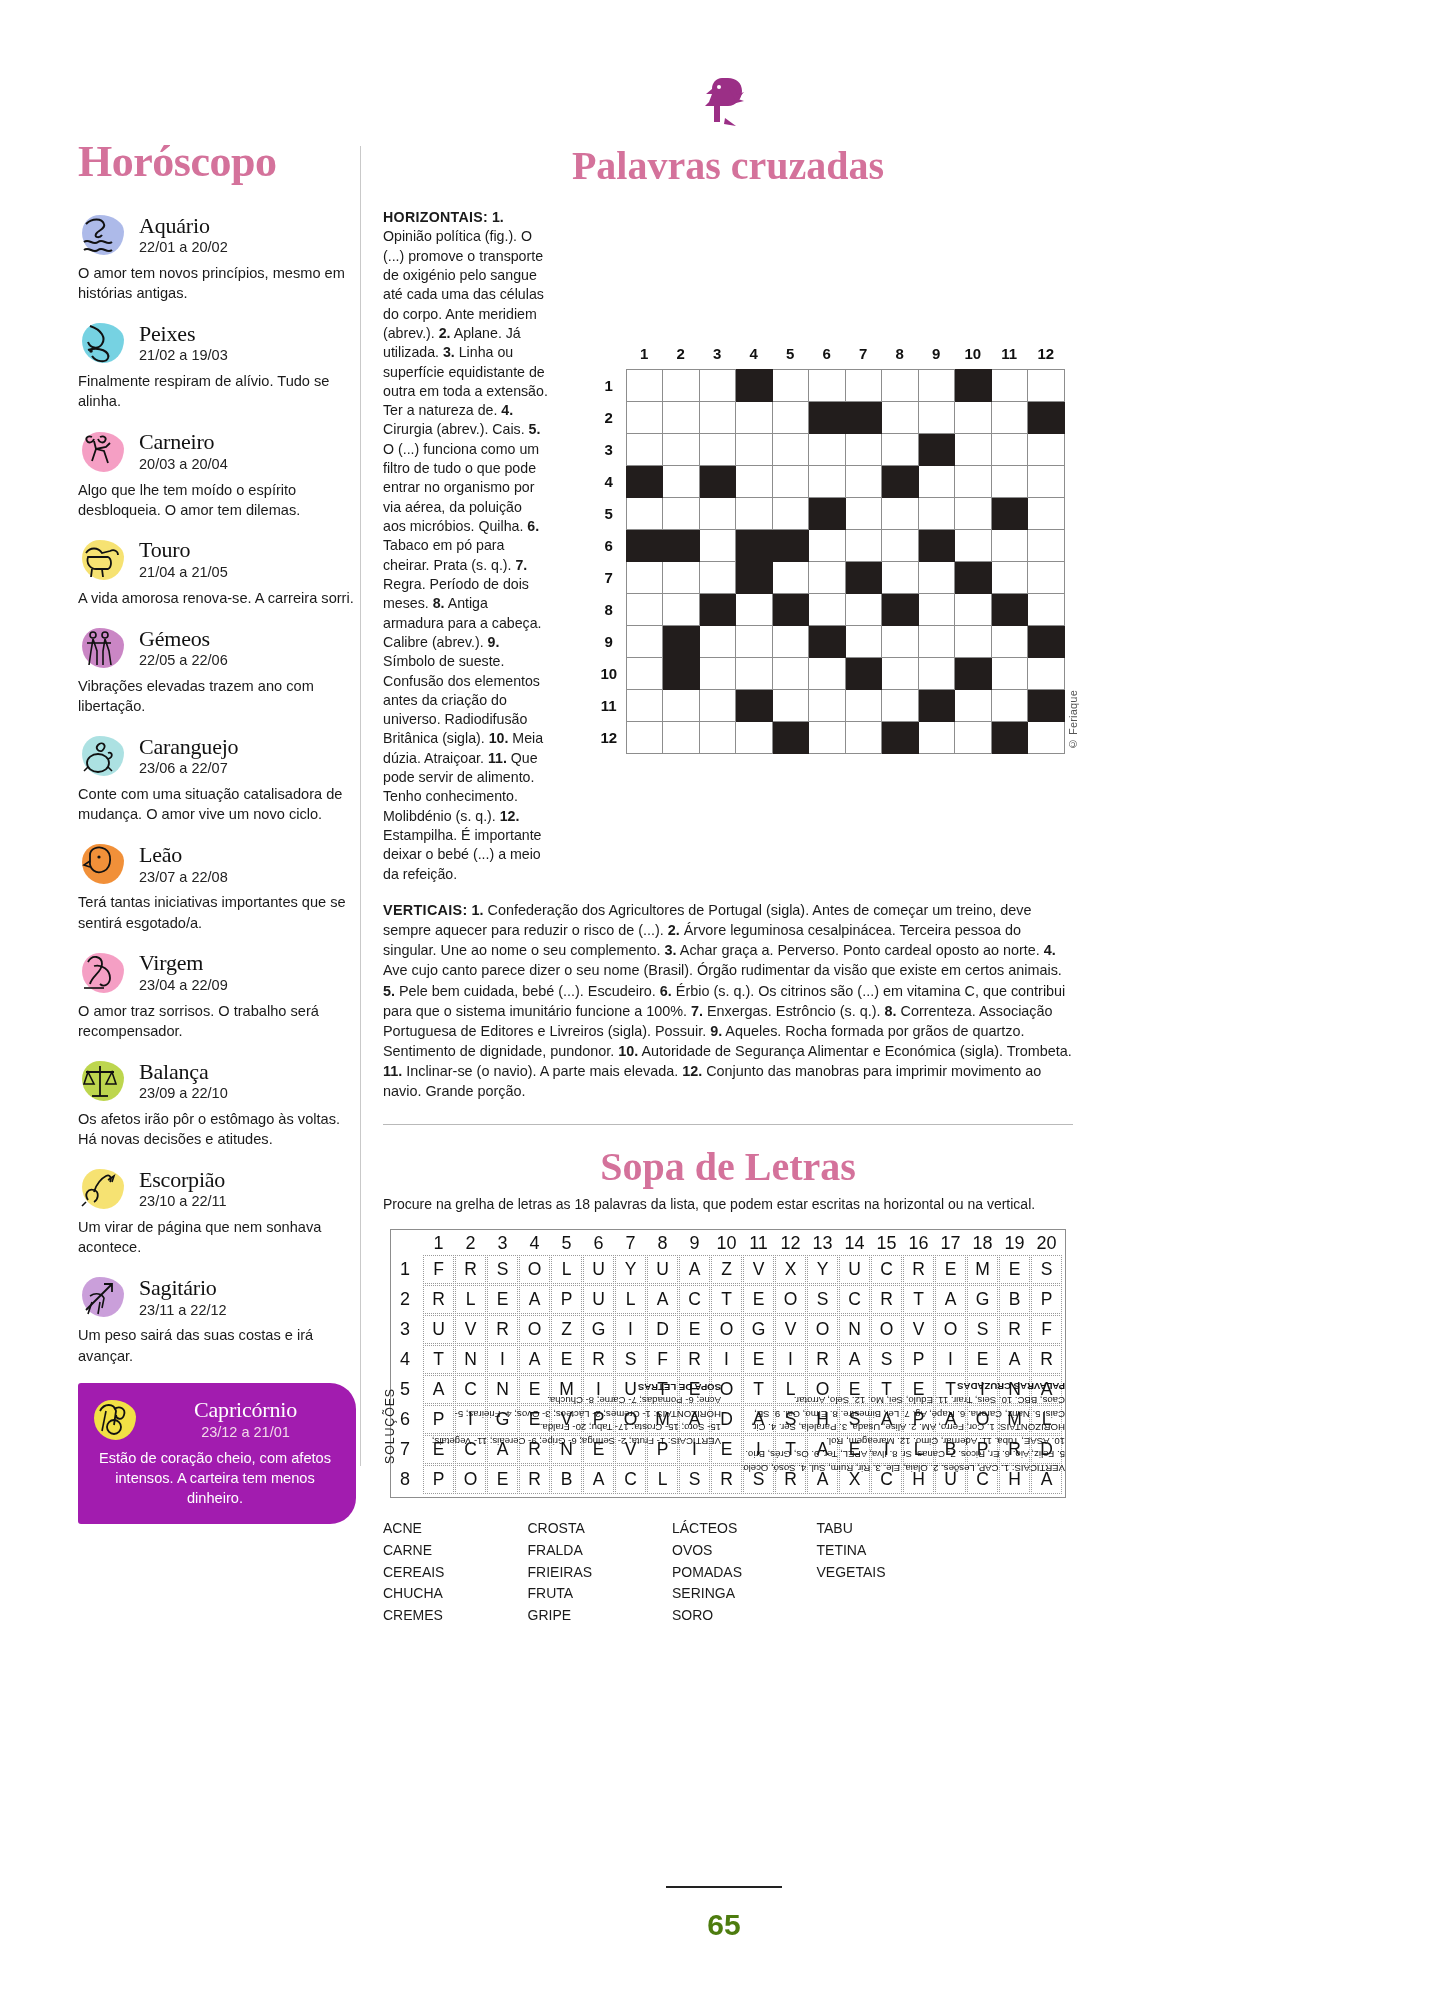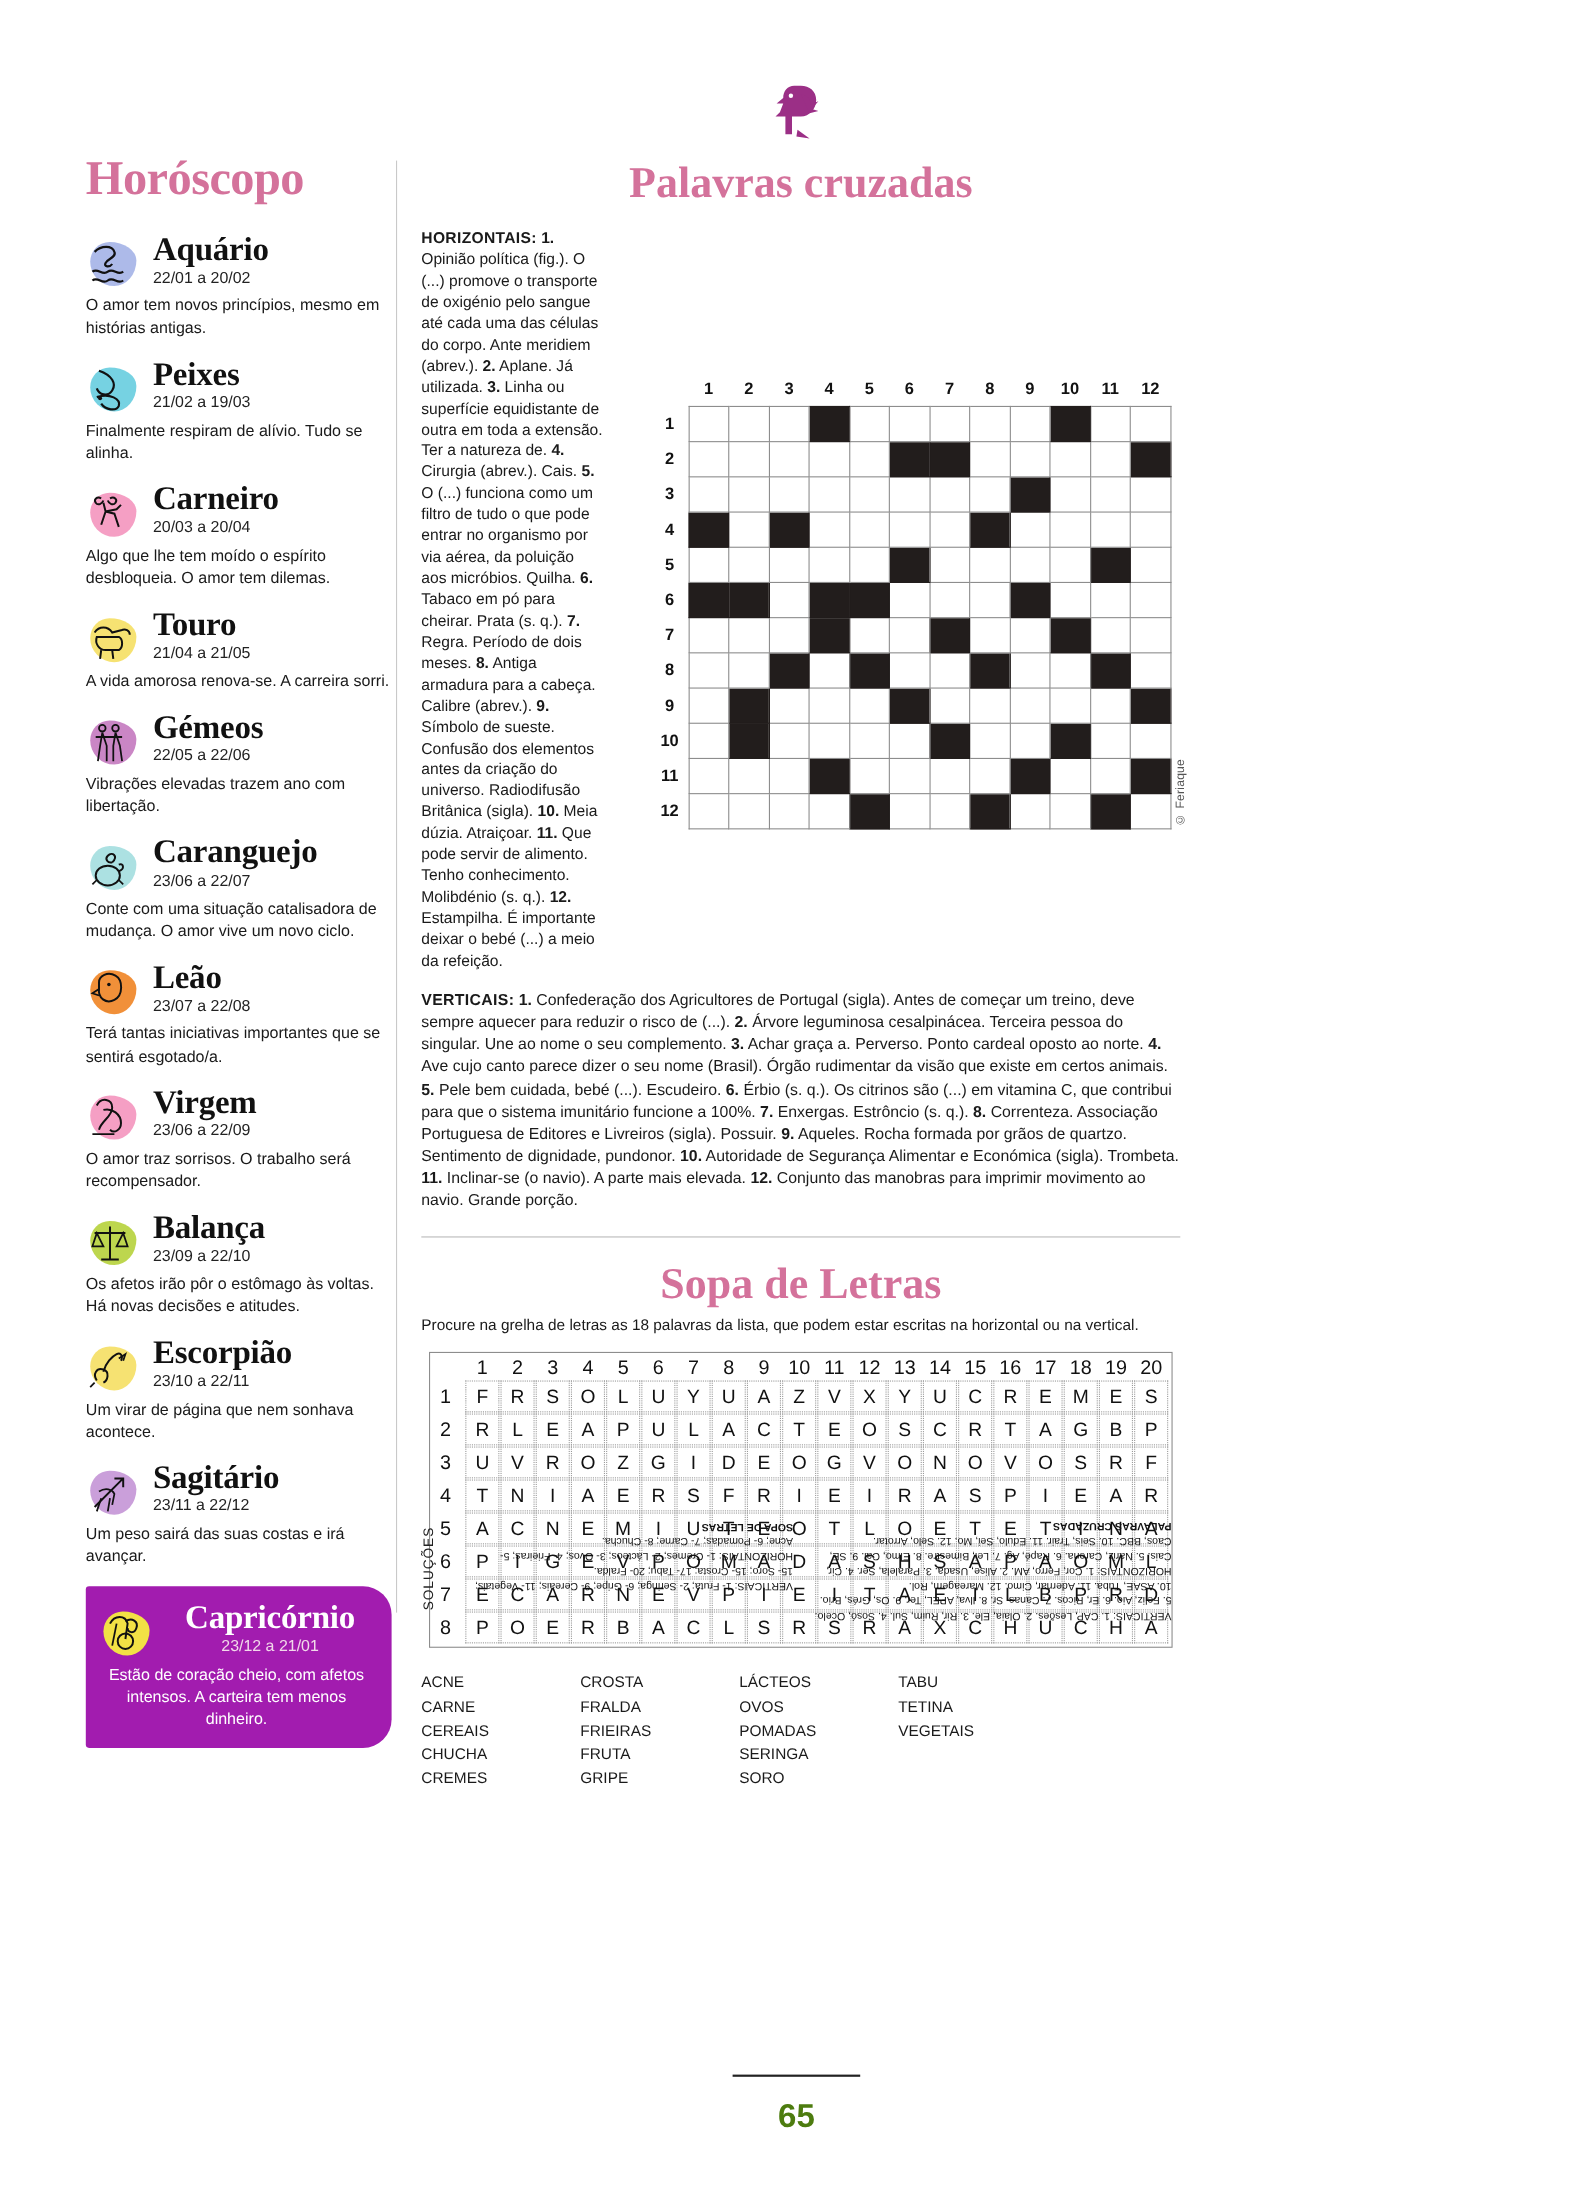--- a/index.html
+++ b/index.html
@@ -61,22 +61,22 @@
   }
   .sign-icon .blob {
     position:absolute; left:4px; top:3px; width:42px; height:40px;
     border-radius:42% 58% 48% 52% / 45% 42% 58% 55%;
     opacity:0.95;
   }
   .sign-icon svg { position:absolute; left:0; top:0; }
   .sign-text { flex:1 1 auto; padding-bottom:1px; }
   .sign-name {
     font-family:"Liberation Serif", serif;
-    font-weight:700;
-    font-size:30px;
+    font-weight:400;
+    font-size:22px;
     line-height:1.02;
     color:#111;
     letter-spacing:-0.2px;
   }
   .sign-dates {
     font-size:14.5px; line-height:1.3; color:#222; margin-top:1px;
   }
   .sign-desc {
     font-size:14.6px; line-height:1.38; color:#1a1a1a; margin-top:5px;
   }
@@ -334,21 +334,21 @@
         <div class="sign-icon">
           <div class="blob" style="background:#f49ac1"></div>
           <svg width="52" height="46" viewBox="0 0 52 46">
             <path d="M10 12 C14 4 24 6 24 14 C24 22 14 26 12 34" stroke="#111" stroke-width="1.8" fill="none"></path>
             <path d="M16 16 C24 14 32 20 32 28 C32 34 26 38 22 34" stroke="#111" stroke-width="1.8" fill="none"></path>
             <path d="M6 38 L26 38" stroke="#111" stroke-width="1.6" fill="none"></path>
           </svg>
         </div>
         <div class="sign-text">
           <div class="sign-name">Virgem</div>
-          <div class="sign-dates">23/06 a 22/09</div>
+          <div class="sign-dates">23/04 a 22/09</div>
         </div>
       </div>
       <div class="sign-desc">O amor traz sorrisos. O trabalho será recompensador.</div>
     </div>
 
     <div class="sign">
       <div class="sign-head">
         <div class="sign-icon">
           <div class="blob" style="background:#b9d445"></div>
           <svg width="52" height="46" viewBox="0 0 52 46">

